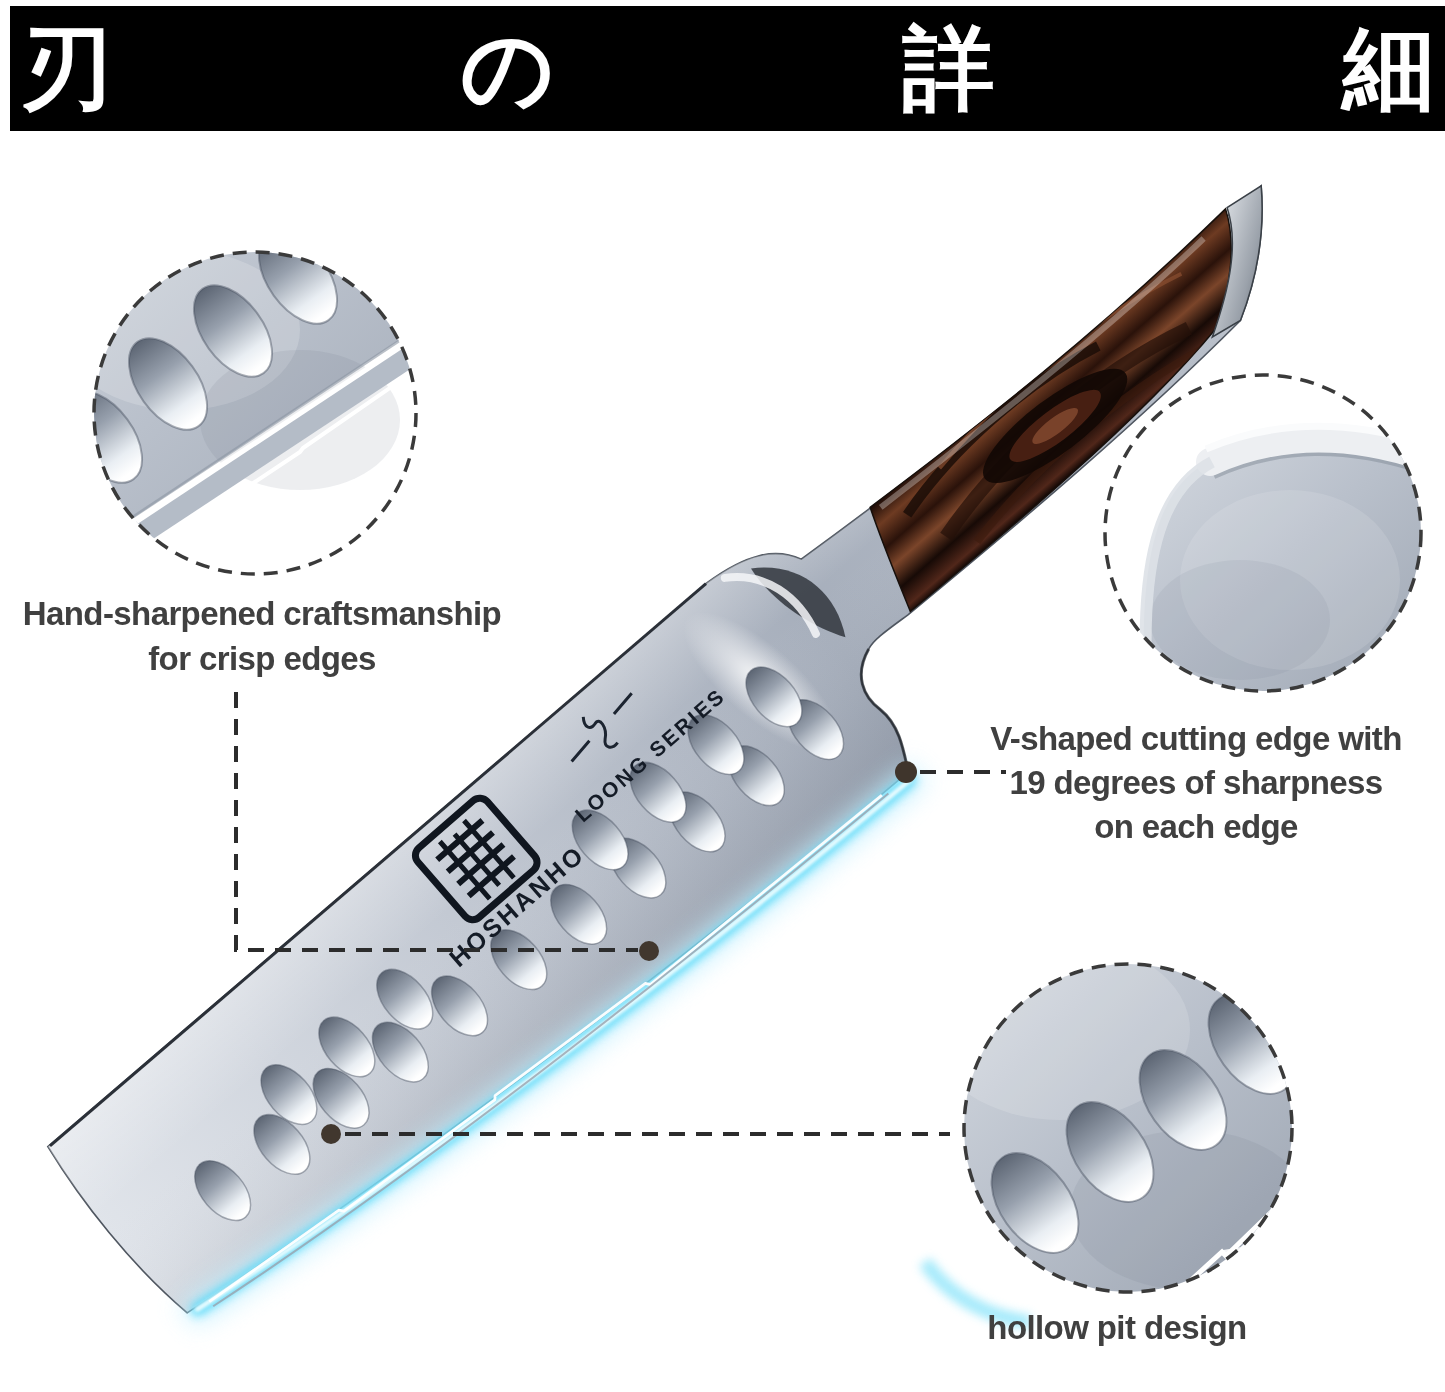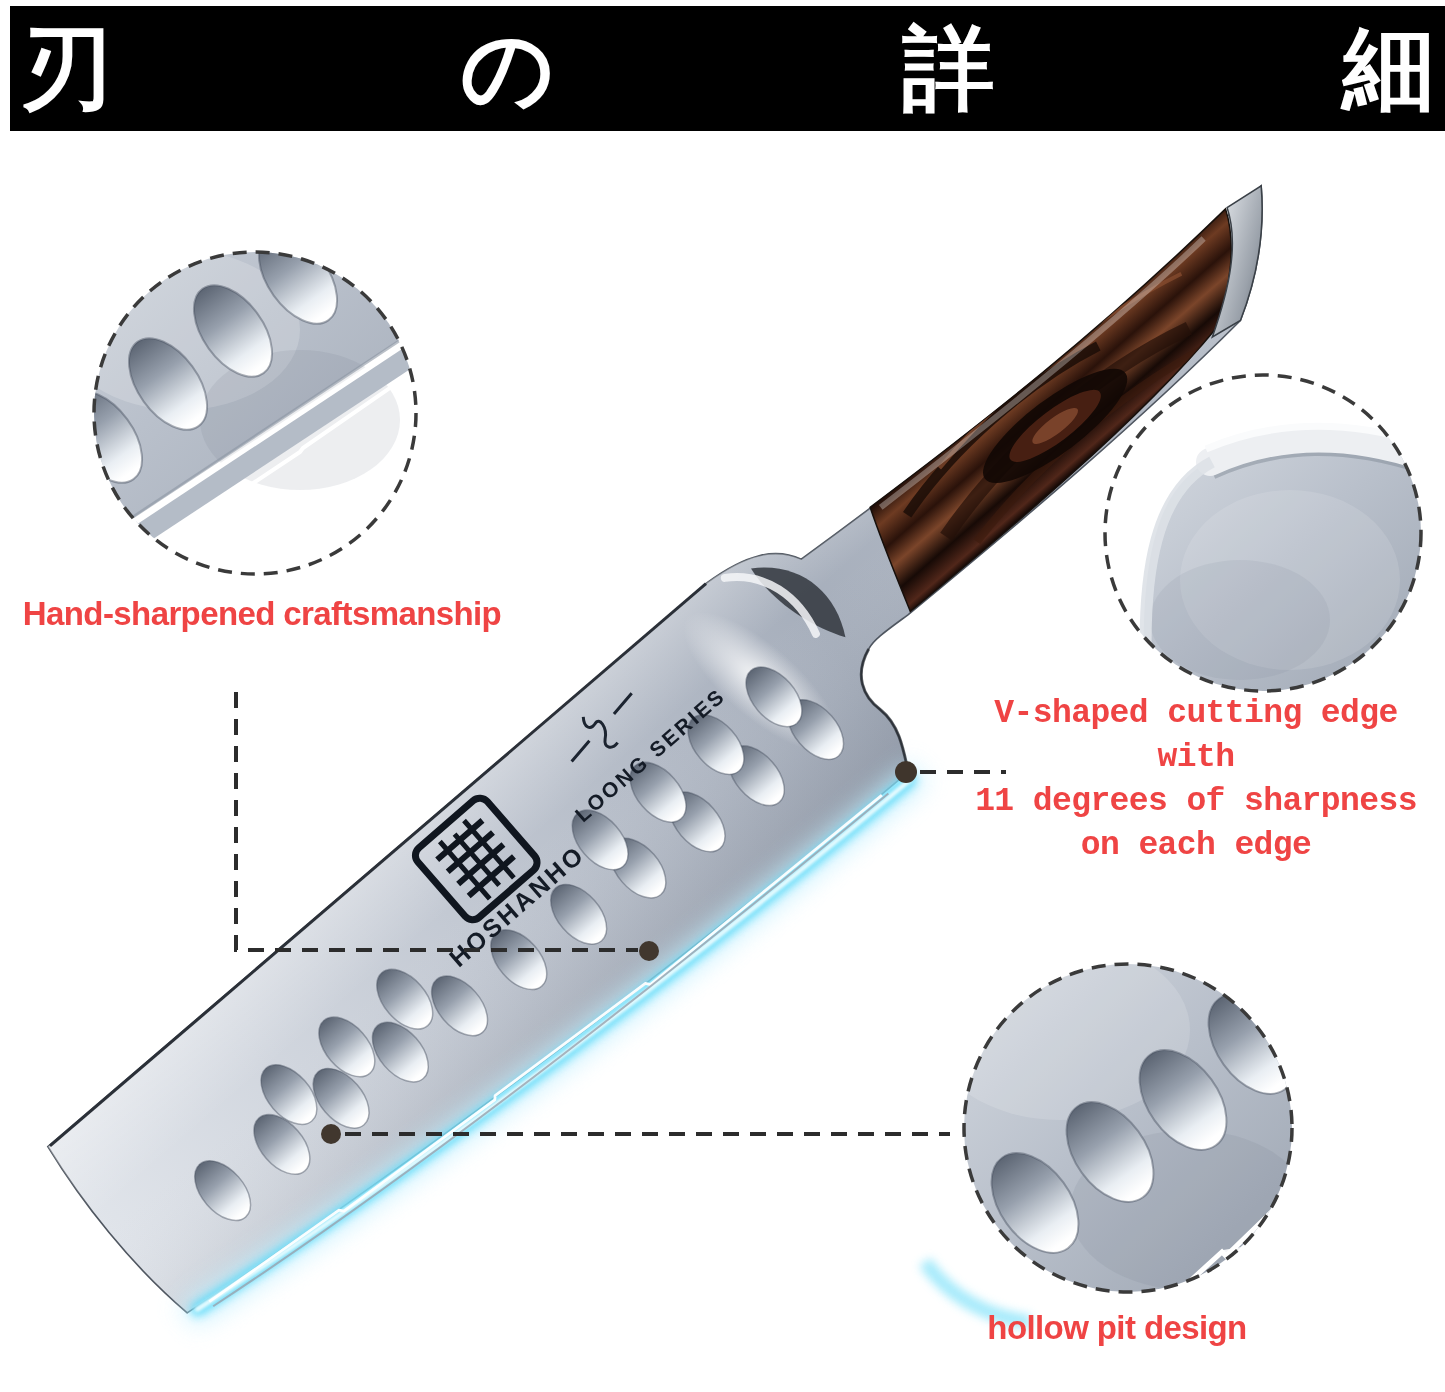--- a/index.html
+++ b/index.html
@@ -3,25 +3,25 @@
 <meta charset="utf-8">
 <style>
   html,body{margin:0;padding:0;background:#fff;}
   .stage{position:relative;width:1445px;height:1392px;background:#fff;overflow:hidden;
          font-family:"Liberation Sans",sans-serif;}
   .banner{position:absolute;left:10px;top:6px;width:1435px;height:125px;background:#000;
           display:flex;align-items:center;justify-content:center;}
   .banner-text{color:#fff;font-family:"DejaVu Sans","Liberation Sans",sans-serif;
           font-weight:bold;font-size:92px;letter-spacing:158px;margin-right:-158px;line-height:1;}
   .scene{position:absolute;left:0;top:0;width:1445px;height:1392px;}
-  .cap{position:absolute;width:480px;text-align:center;color:#ef4444;
+  .cap{position:absolute;width:480px;text-align:center;color:#404040;
        font-family:"Liberation Sans",sans-serif;font-weight:600;font-size:33px;line-height:45px;
        letter-spacing:-0.6px;}
   .cap-left{left:22px;top:591px;}
-  .cap-right{left:956px;top:692px;line-height:44px;font-family:Liberation Mono, monospace;}
+  .cap-right{left:956px;top:717px;line-height:44px;}
   .cap-bottom{left:877px;top:1305px;}
 </style>
 </head>
 <body>
 
 <div class="stage">
 
   <div class="banner">
     <span class="banner-text">刃 の 詳 細</span>
   </div>
@@ -247,23 +247,24 @@
       <path d="M920,772 L1006,772"></path>
       <path d="M345,1134 L950,1134"></path>
     </g>
     <circle cx="649" cy="951" r="10" fill="#41372e"></circle>
     <circle cx="906" cy="772" r="11" fill="#3f352c"></circle>
     <circle cx="331" cy="1134" r="10" fill="#41372e"></circle>
   </svg>
 
   <div class="cap cap-left">
     <div>Hand-sharpened craftsmanship</div>
+    <div>for crisp edges</div>
   </div>
   <div class="cap cap-right">
     <div>V-shaped cutting edge with</div>
-    <div>11 degrees of sharpness</div>
+    <div>19 degrees of sharpness</div>
     <div>on each edge</div>
   </div>
   <div class="cap cap-bottom">
     <div>hollow pit design</div>
   </div>
 
 </div>
 
 </body></html>

